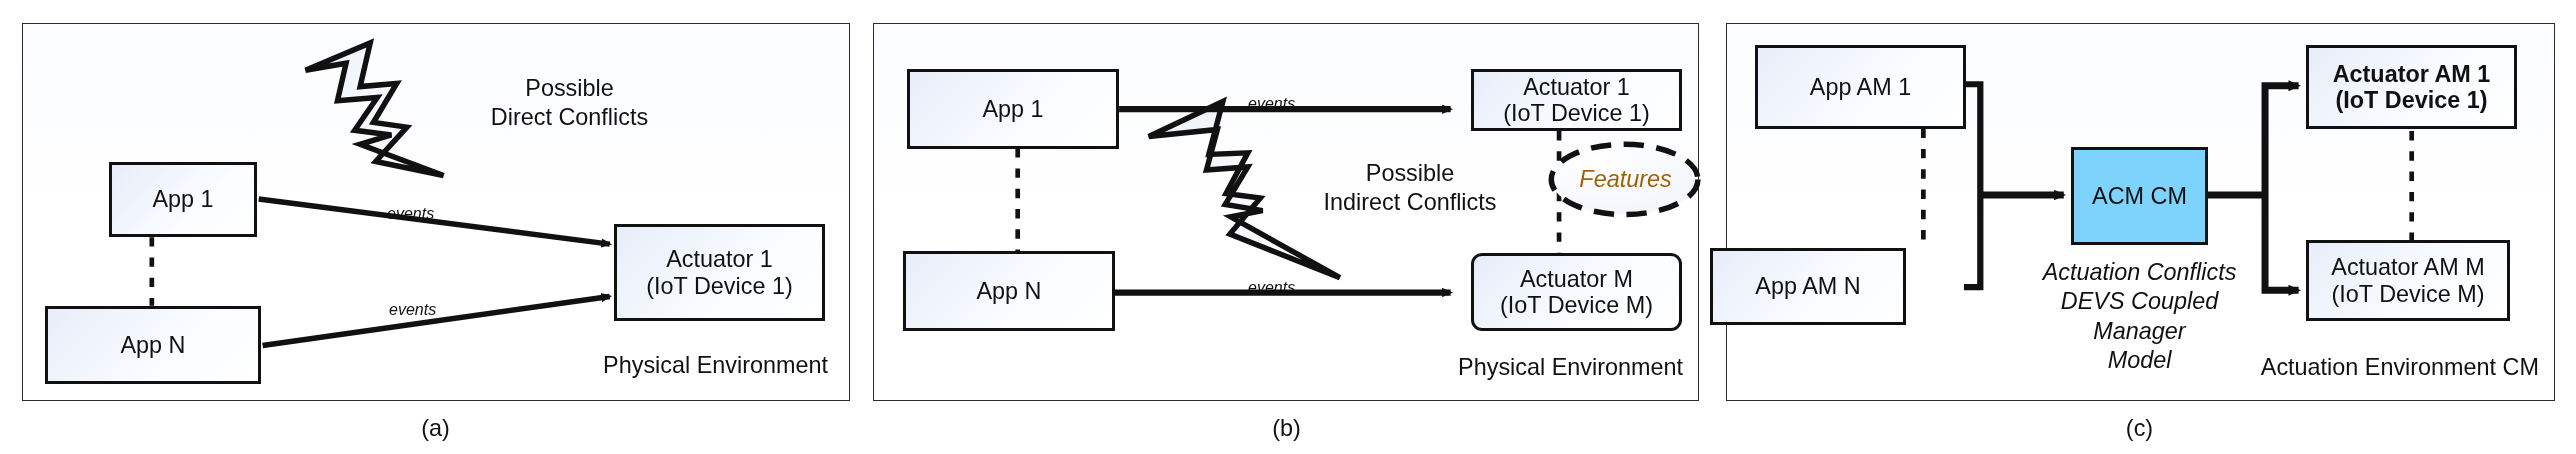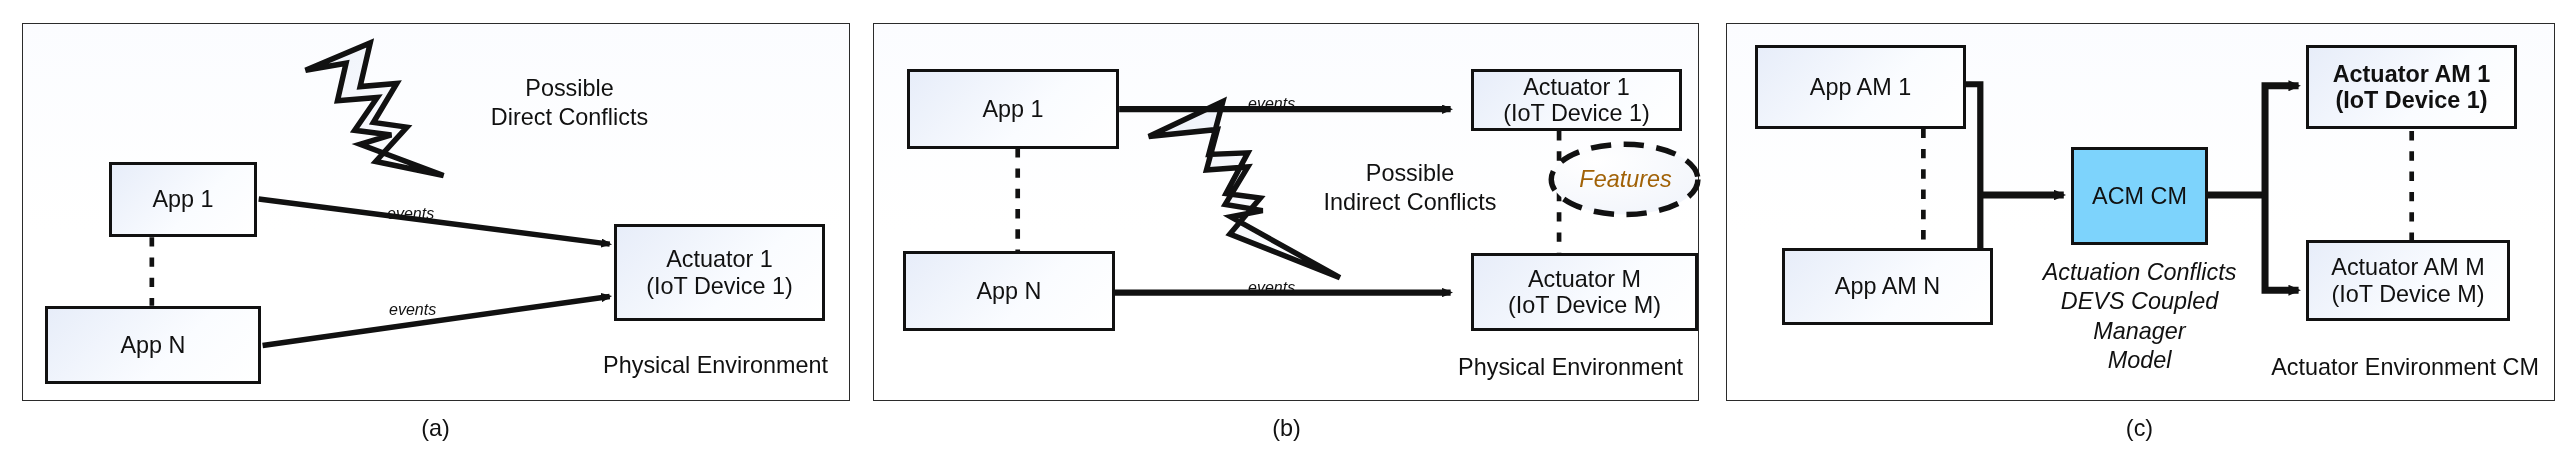--- a/index.html
+++ b/index.html
@@ -106,21 +106,21 @@
 
   <div class="nodebox" style="left:903px;top:251px;width:212px;height:80px;">
     <span>App N</span>
   </div>
 
   <div class="nodebox" style="left:1471px;top:69px;width:211px;height:62px;">
     <span>Actuator 1</span>
     <span>(IoT Device 1)</span>
   </div>
 
-  <div class="nodebox" style="left:1471px;top:253px;width:227px;height:78px;">
+  <div class="nodebox" style="left:1471px;top:253px;width:211px;height:78px;border-radius:11px;">
     <span>Actuator M</span>
     <span>(IoT Device M)</span>
   </div>
 
   <div class="ev" style="left:1248px;top:95px;">events</div>
   <div class="ev" style="left:1248px;top:279px;">events</div>
 
   <div class="lbl" style="left:1281px;top:159px;width:258px;">
     <div>Possible</div>
     <div>Indirect  Conflicts</div>
@@ -149,21 +149,21 @@
     <path d="M2902,250 L2902,372 L2945,372" stroke="#111" stroke-width="9" fill="none" marker-end="url(#arrC)"></path>
 
     <path d="M2464,165 L2464,318" stroke="#111" stroke-width="6" stroke-dasharray="12,14" fill="none"></path>
     <path d="M3090,168 L3090,318" stroke="#111" stroke-width="6" stroke-dasharray="12,14" fill="none"></path>
   </svg>
 
   <div class="nodebox" style="left:1755px;top:45px;width:211px;height:84px;">
     <span>App AM 1</span>
   </div>
 
-  <div class="nodebox" style="left:1782px;top:248px;width:211px;height:77px;">
+  <div class="nodebox" style="left:1710px;top:248px;width:196px;height:77px;">
     <span>App AM N</span>
   </div>
 
   <div class="nodebox gray" style="left:2071px;top:147px;width:137px;height:98px;">
     <span>ACM CM</span>
   </div>
 
   <div class="nodebox" style="left:2306px;top:45px;width:211px;height:84px;font-weight:bold;">
     <span>Actuator AM 1</span>
     <span>(IoT Device 1)</span>
@@ -174,18 +174,18 @@
     <span>(IoT Device M)</span>
   </div>
 
   <div class="lbl it" style="left:1999px;top:258px;width:281px;">
     <div>Actuation Conflicts</div>
     <div>DEVS Coupled</div>
     <div>Manager</div>
     <div>Model</div>
   </div>
 
-  <div class="lbl" style="left:2249px;top:353px;width:290px;text-align:right;">Actuator Environment CM</div>
+  <div class="lbl" style="left:2249px;top:353px;width:290px;text-align:right;">Actuation Environment CM</div>
 
   <div class="caption" style="left:2077px;top:415px;width:125px;">(c)</div>
 
 </div>
 
 
 </body></html>

